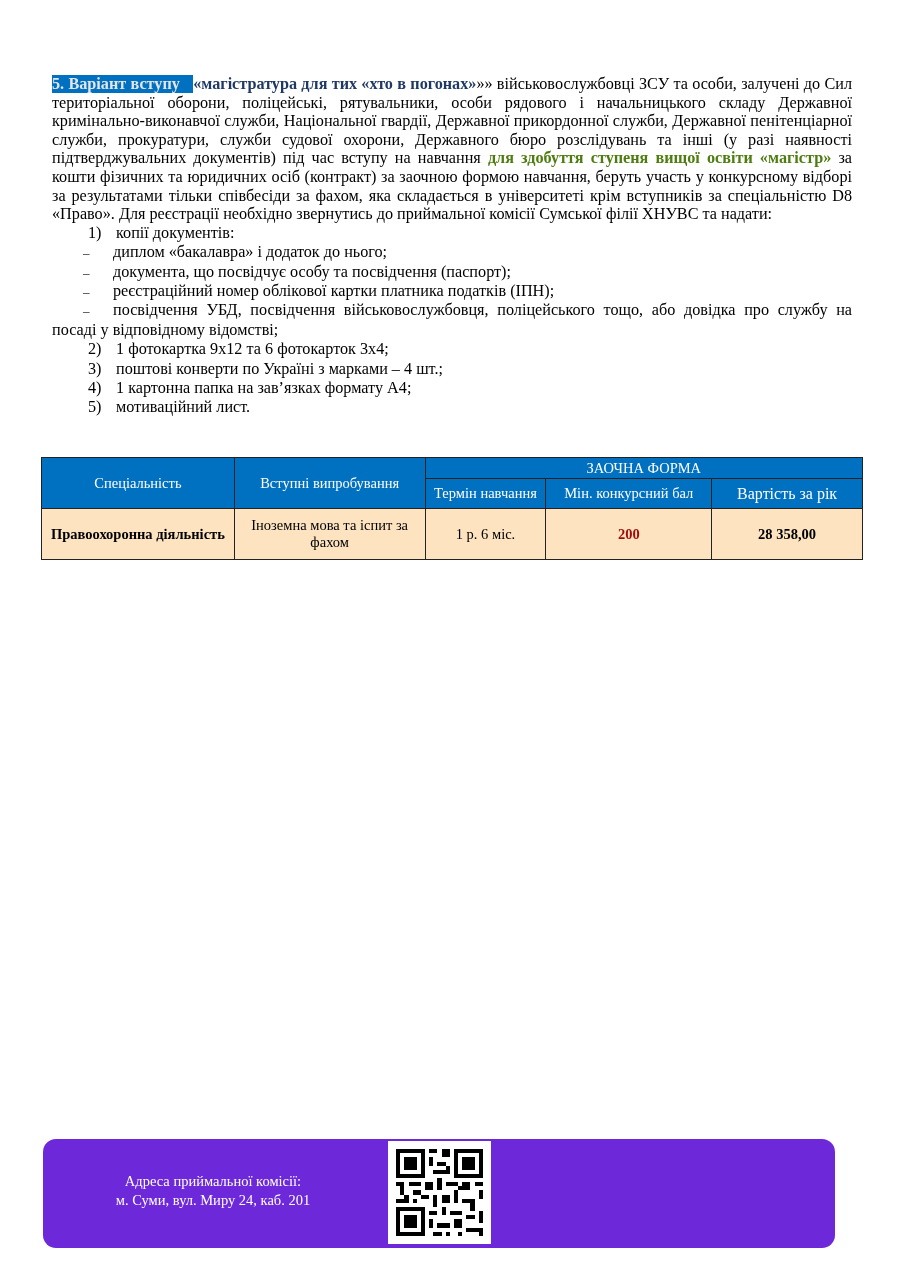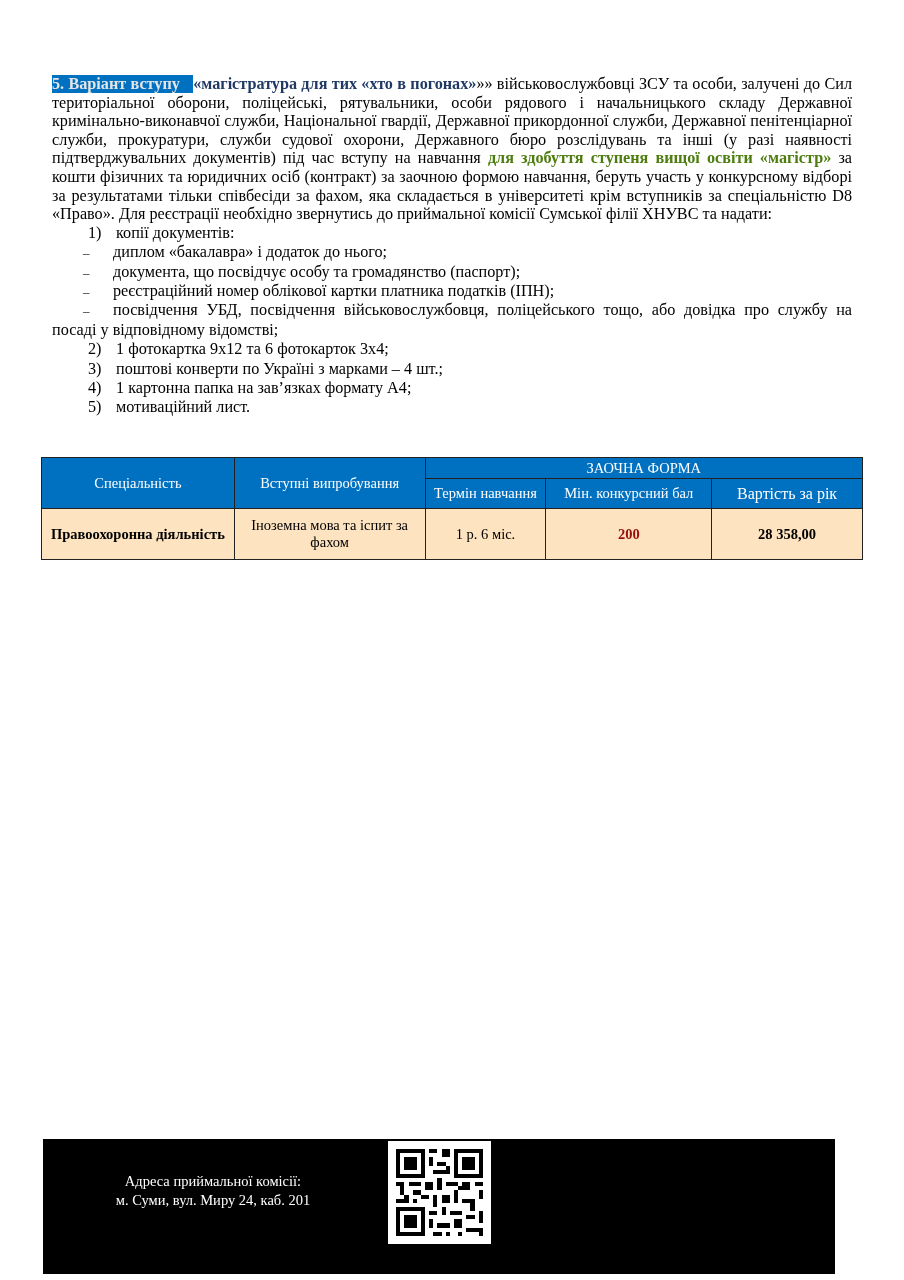--- a/index.html
+++ b/index.html
@@ -82,26 +82,27 @@
     .th-sub { height: 29px; }
     .th-small { font-size: 16px; }
     .td-bold { font-weight: bold; }
     .td-red { font-weight: bold; color: #9b0e0e; }
 
     .footer {
       position: absolute;
       left: 43px;
       top: 1139px;
       width: 792px;
-      height: 135px;
-      background: #000000;
+      height: 109px;
+      background: #6d28d9;
       color: #ffffff;
       font-family: "Liberation Serif", serif;
       font-size: 14.5px;
       line-height: 19px;
+      border-radius: 13px;
     }
     .footer-left {
       position: absolute;
       left: 0;
       top: 33px;
       width: 340px;
       text-align: center;
     }
     .footer-right {
       position: absolute;
@@ -129,21 +130,21 @@
   <div class="list-item num-item">
     <span class="marker">1)</span>
     <span>копії документів:</span>
   </div>
   <div class="list-item dash-item">
     <span class="marker">–</span>
     <span>диплом «бакалавра» і додаток до нього;</span>
   </div>
   <div class="list-item dash-item">
     <span class="marker">–</span>
-    <span>документа, що посвідчує особу та громадянство (паспорт);</span>
+    <span>документа, що посвідчує особу та посвідчення (паспорт);</span>
   </div>
   <div class="list-item dash-item">
     <span class="marker">–</span>
     <span>реєстраційний номер облікової картки платника податків (ІПН);</span>
   </div>
   <p class="dash-wrap"><span class="marker">–</span><span>посвідчення УБД, посвідчення військовослужбовця, поліцейського тощо, або довідка про службу на посаді у відповідному відомстві;</span></p>
 
   <div class="list-item num-item">
     <span class="marker">2)</span>
     <span>1 фотокартка 9х12 та 6 фотокарток 3х4;</span>

